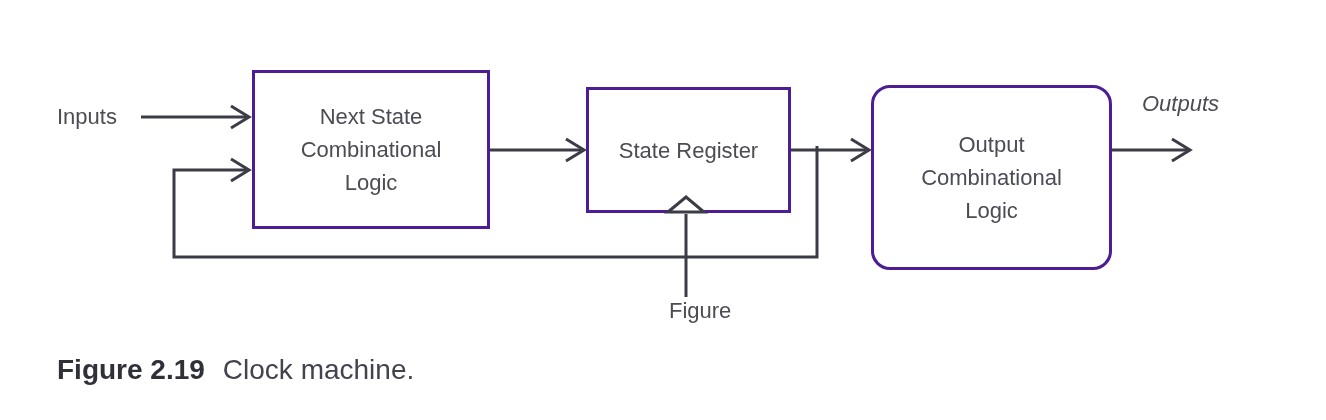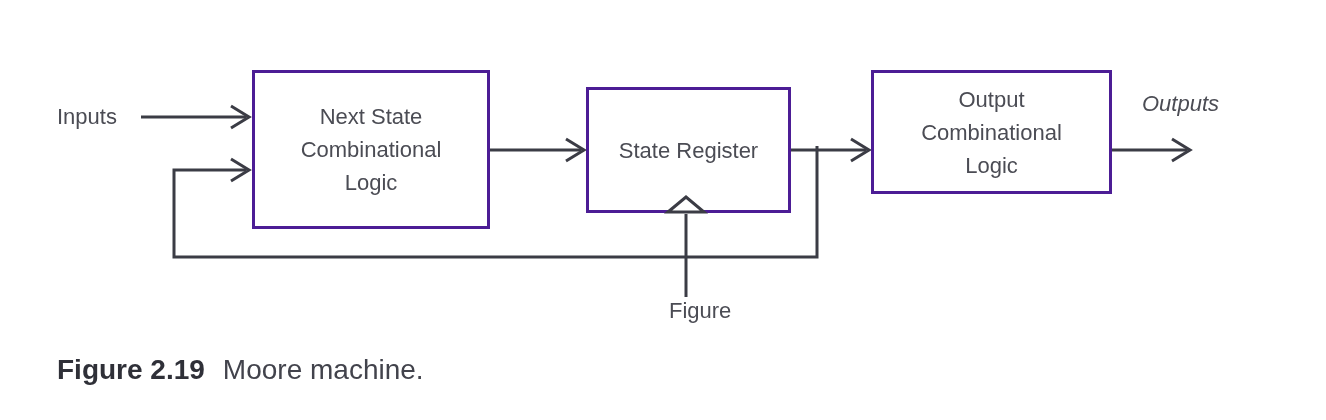--- a/index.html
+++ b/index.html
@@ -34,21 +34,21 @@
     text-align: center;
   }
   .block-label {
     white-space: pre-line;
     font-size: 22px;
     line-height: 33px;
     color: #4b4c54;
   }
   .block-next-state { left: 252px; top: 70px;  width: 238px; height: 159px; }
   .block-state-reg  { left: 586px; top: 87px;  width: 205px; height: 126px; }
-  .block-output     { left: 871px; top: 70px;  width: 241px; height: 124px; }
+  .block-output     { left: 871px; top: 85px;  width: 241px; height: 185px; border-radius: 19px; }
   .lbl {
     position: absolute;
     font-size: 22px;
     color: #4b4c54;
     white-space: nowrap;
   }
   .lbl-inputs  { left: 57px;   top: 76px; margin-top: 28px;  }
   .lbl-outputs { left: 1142px; top: 91px; font-style: italic;  }
   .lbl-clock   { left: 669px;  top: 298px; }
   .caption {
@@ -108,16 +108,16 @@
 
   <svg class="wires" viewBox="0 0 1326 420" stroke="#3b3c45" stroke-width="3" stroke-linejoin="miter">
     <path d="M668 212 L686 197 L704 212 Z" fill="#ffffff"></path>
   </svg>
 
   <div class="lbl lbl-inputs">Inputs</div>
   <div class="lbl lbl-outputs">Outputs</div>
   <div class="lbl lbl-clock">Figure</div>
 
   <div class="caption">
-    <span class="caption-number">Figure 2.19</span><span class="caption-text">Moore machine.</span>
+    <span class="caption-number">Figure 2.19</span><span class="caption-text">Clock machine.</span>
   </div>
 
 </div>
 
 </body></html>

